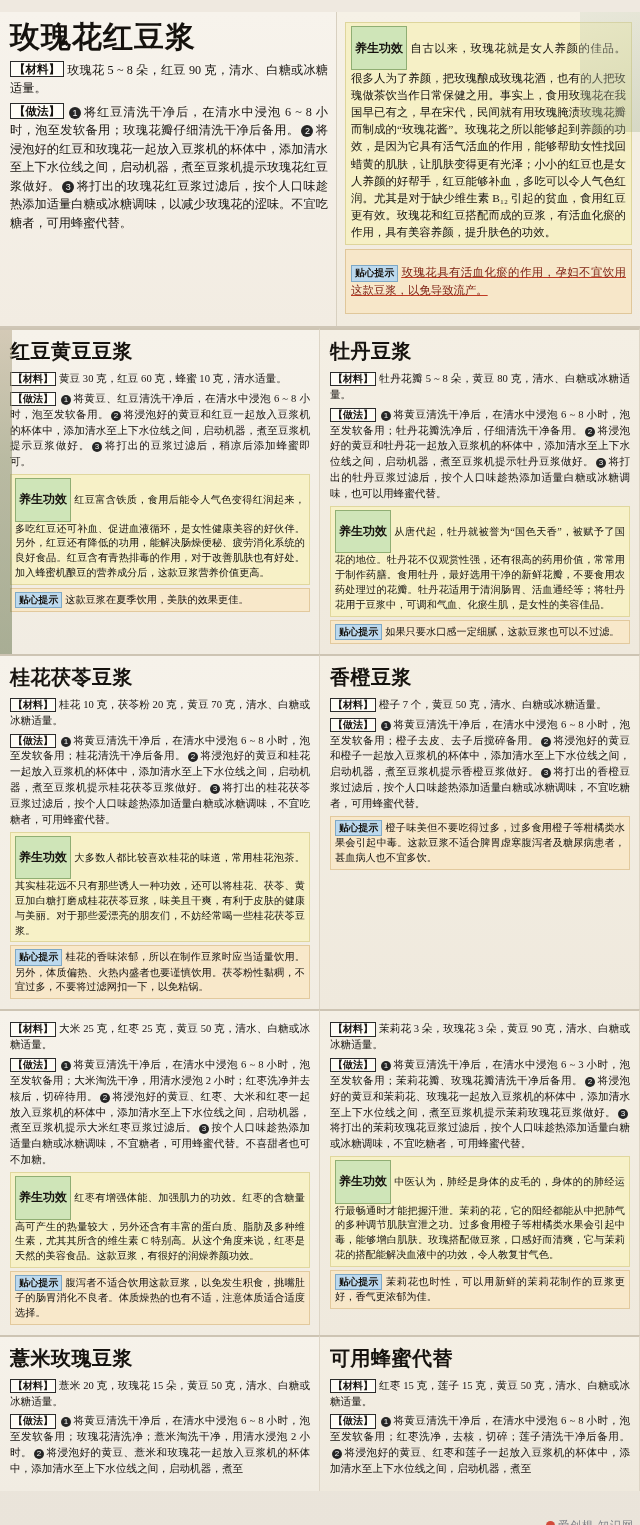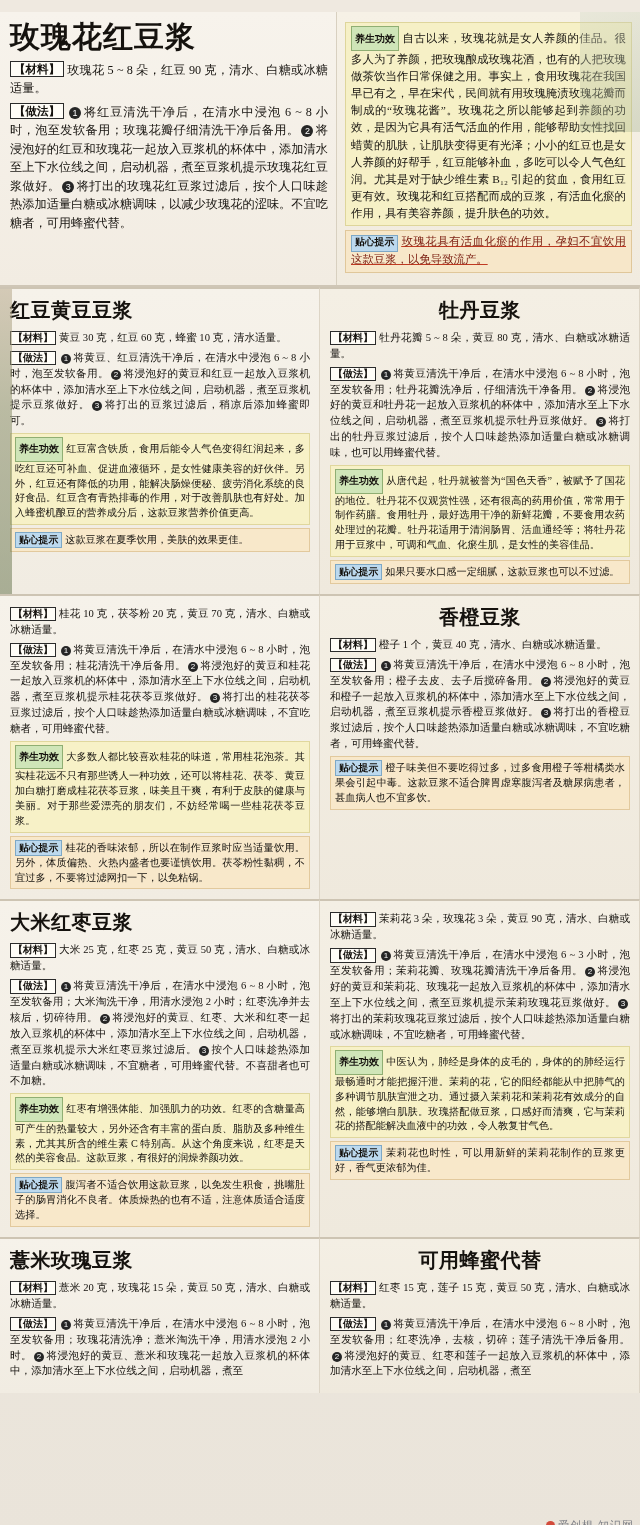--- a/index.html
+++ b/index.html
@@ -82,26 +82,25 @@
     border:1px solid #ded59b;
     padding:3px 5px;
     margin:4px 0;
     font-size:11.4px;
     line-height:1.5;
     text-align:justify;
   }
   .hl-pink{
     background:#f7e7c9;
     border:1px solid #e0c79a;
-    padding:3px 5px;
+    padding:14px 5px;
     margin:4px 0;
     font-size:11.4px;
     line-height:1.5;
     text-align:justify;
-    font-family:Liberation Mono, monospace;
   }
   .underline-red{
     text-decoration:underline;
     text-decoration-color:#c03a22;
     color:#7a1d10;
   }
   
   .grid{
     display:grid;
     grid-template-columns:320px 320px;
@@ -118,21 +117,21 @@
   }
   .cell:nth-child(odd){background:linear-gradient(180deg,#f6f2ea,#f1ece2);}
   .cell:nth-child(even){background:linear-gradient(180deg,#f4efe4,#efe9dd);}
   .cell-title{
     font-size:20px;
     font-weight:bold;
     letter-spacing:0.5px;
     margin:0 0 6px 0;
     font-family:"Liberation Sans","DejaVu Sans",sans-serif;
   }
-  .cell-title.center{text-align:center;}
+  .cell-title.center{}
   .mini{
     font-size:10.6px;
     line-height:1.5;
     text-align:justify;
     margin:2px 0 4px 0;
   }
   .mini .tag{font-size:10px;padding:0 2px;}
   .mini .num{width:10px;height:10px;line-height:10px;font-size:8px;}
   .box-y{
     background:#f7f1c7;
@@ -150,22 +149,22 @@
     margin:3px 0 0 0;
     font-size:10.2px;
     line-height:1.45;
     text-align:justify;
   }
   .green-tag{
     display:inline-block;
     background:#cfe5b8;
     border:1px solid #8fae73;
     font-weight:bold;
-    font-size:10px;
-    padding:4px 3px;
+    font-size:12px;
+    padding:12px 3px;
     margin-right:3px;
   }
   .blue-tag{
     display:inline-block;
     background:#bcd9ee;
     border:1px solid #7ea8c6;
     font-weight:bold;
     font-size:9.8px;
     padding:0 3px;
     margin-right:3px;
@@ -256,49 +255,49 @@
       </div>
       <div class="box-y">
         <span class="green-tag">养生功效</span><span>从唐代起，牡丹就被誉为“国色天香”，被赋予了国花的地位。牡丹花不仅观赏性强，还有很高的药用价值，常常用于制作药膳。食用牡丹，最好选用干净的新鲜花瓣，不要食用农药处理过的花瓣。牡丹花适用于清润肠胃、活血通经等；将牡丹花用于豆浆中，可调和气血、化瘀生肌，是女性的美容佳品。</span>
       </div>
       <div class="box-p">
         <span class="blue-tag">贴心提示</span><span>如果只要水口感一定细腻，这款豆浆也可以不过滤。</span>
       </div>
     </div>
 
     <div class="cell">
+      <div class="cell-title">桂花茯苓豆浆</div>
       <div class="mini">
         <span class="tag">【材料】</span><span>桂花 10 克，茯苓粉 20 克，黄豆 70 克，清水、白糖或冰糖适量。</span>
       </div>
       <div class="mini">
         <span class="tag">【做法】</span><span class="num">1</span><span>将黄豆清洗干净后，在清水中浸泡 6 ~ 8 小时，泡至发软备用；桂花清洗干净后备用。</span><span class="num">2</span><span>将浸泡好的黄豆和桂花一起放入豆浆机的杯体中，添加清水至上下水位线之间，启动机器，煮至豆浆机提示桂花茯苓豆浆做好。</span><span class="num">3</span><span>将打出的桂花茯苓豆浆过滤后，按个人口味趁热添加适量白糖或冰糖调味，不宜吃糖者，可用蜂蜜代替。</span>
       </div>
       <div class="box-y">
         <span class="green-tag">养生功效</span><span>大多数人都比较喜欢桂花的味道，常用桂花泡茶。其实桂花远不只有那些诱人一种功效，还可以将桂花、茯苓、黄豆加白糖打磨成桂花茯苓豆浆，味美且干爽，有利于皮肤的健康与美丽。对于那些爱漂亮的朋友们，不妨经常喝一些桂花茯苓豆浆。</span>
       </div>
       <div class="box-p">
         <span class="blue-tag">贴心提示</span><span>桂花的香味浓郁，所以在制作豆浆时应当适量饮用。另外，体质偏热、火热内盛者也要谨慎饮用。茯苓粉性黏稠，不宜过多，不要将过滤网扣一下，以免粘锅。</span>
       </div>
     </div>
 
     <div class="cell">
       <div class="cell-title center">香橙豆浆</div>
       <div class="mini">
-        <span class="tag">【材料】</span><span>橙子 1 个，黄豆 40 克，清水、白糖或冰糖适量。</span>
+        <span class="tag">【材料】</span><span>橙子 7 个，黄豆 50 克，清水、白糖或冰糖适量。</span>
       </div>
       <div class="mini">
         <span class="tag">【做法】</span><span class="num">1</span><span>将黄豆清洗干净后，在清水中浸泡 6 ~ 8 小时，泡至发软备用；橙子去皮、去子后搅碎备用。</span><span class="num">2</span><span>将浸泡好的黄豆和橙子一起放入豆浆机的杯体中，添加清水至上下水位线之间，启动机器，煮至豆浆机提示香橙豆浆做好。</span><span class="num">3</span><span>将打出的香橙豆浆过滤后，按个人口味趁热添加适量白糖或冰糖调味，不宜吃糖者，可用蜂蜜代替。</span>
       </div>
       <div class="box-p">
         <span class="blue-tag">贴心提示</span><span>橙子味美但不要吃得过多，过多食用橙子等柑橘类水果会引起中毒。这款豆浆不适合脾胃虚寒腹泻者及糖尿病患者，甚血病人也不宜多饮。</span>
       </div>
     </div>
 
     <div class="cell">
-      <div class="cell-title">大米红枣豆浆</div>
       <div class="mini">
         <span class="tag">【材料】</span><span>大米 25 克，红枣 25 克，黄豆 50 克，清水、白糖或冰糖适量。</span>
       </div>
       <div class="mini">
         <span class="tag">【做法】</span><span class="num">1</span><span>将黄豆清洗干净后，在清水中浸泡 6 ~ 8 小时，泡至发软备用；大米淘洗干净，用清水浸泡 2 小时；红枣洗净并去核后，切碎待用。</span><span class="num">2</span><span>将浸泡好的黄豆、红枣、大米和红枣一起放入豆浆机的杯体中，添加清水至上下水位线之间，启动机器，煮至豆浆机提示大米红枣豆浆过滤后。</span><span class="num">3</span><span>按个人口味趁热添加适量白糖或冰糖调味，不宜糖者，可用蜂蜜代替。不喜甜者也可不加糖。</span>
       </div>
       <div class="box-y">
         <span class="green-tag">养生功效</span><span>红枣有增强体能、加强肌力的功效。红枣的含糖量高可产生的热量较大，另外还含有丰富的蛋白质、脂肪及多种维生素，尤其其所含的维生素 C 特别高。从这个角度来说，红枣是天然的美容食品。这款豆浆，有很好的润燥养颜功效。</span>
       </div>
       <div class="box-p">
@@ -307,21 +306,21 @@
     </div>
 
     <div class="cell">
       <div class="mini">
         <span class="tag">【材料】</span><span>茉莉花 3 朵，玫瑰花 3 朵，黄豆 90 克，清水、白糖或冰糖适量。</span>
       </div>
       <div class="mini">
         <span class="tag">【做法】</span><span class="num">1</span><span>将黄豆清洗干净后，在清水中浸泡 6 ~ 3 小时，泡至发软备用；茉莉花瓣、玫瑰花瓣清洗干净后备用。</span><span class="num">2</span><span>将浸泡好的黄豆和茉莉花、玫瑰花一起放入豆浆机的杯体中，添加清水至上下水位线之间，煮至豆浆机提示茉莉玫瑰花豆浆做好。</span><span class="num">3</span><span>将打出的茉莉玫瑰花豆浆过滤后，按个人口味趁热添加适量白糖或冰糖调味，不宜吃糖者，可用蜂蜜代替。</span>
       </div>
       <div class="box-y">
-        <span class="green-tag">养生功效</span><span>中医认为，肺经是身体的皮毛的，身体的的肺经运行最畅通时才能把握汗泄。茉莉的花，它的阳经都能从中把肺气的多种调节肌肤宣泄之功。通过摄入茉莉花和茉莉花有效成分的自然，能够增白肌肤。玫瑰搭配做豆浆，口感好而清爽，它与茉莉花的搭配能解决血液中的功效，令人教复甘气色。</span>
+        <span class="green-tag">养生功效</span><span>中医认为，肺经是身体的皮毛的，身体的的肺经运行最畅通时才能把握汗泄。茉莉的花，它的阳经都能从中把肺气的多种调节肌肤宣泄之功。过多食用橙子等柑橘类水果会引起中毒，能够增白肌肤。玫瑰搭配做豆浆，口感好而清爽，它与茉莉花的搭配能解决血液中的功效，令人教复甘气色。</span>
       </div>
       <div class="box-p">
         <span class="blue-tag">贴心提示</span><span>茉莉花也时性，可以用新鲜的茉莉花制作的豆浆更好，香气更浓郁为佳。</span>
       </div>
     </div>
 
     <div class="cell">
       <div class="cell-title">薏米玫瑰豆浆</div>
       <div class="mini">
         <span class="tag">【材料】</span><span>薏米 20 克，玫瑰花 15 朵，黄豆 50 克，清水、白糖或冰糖适量。</span>

